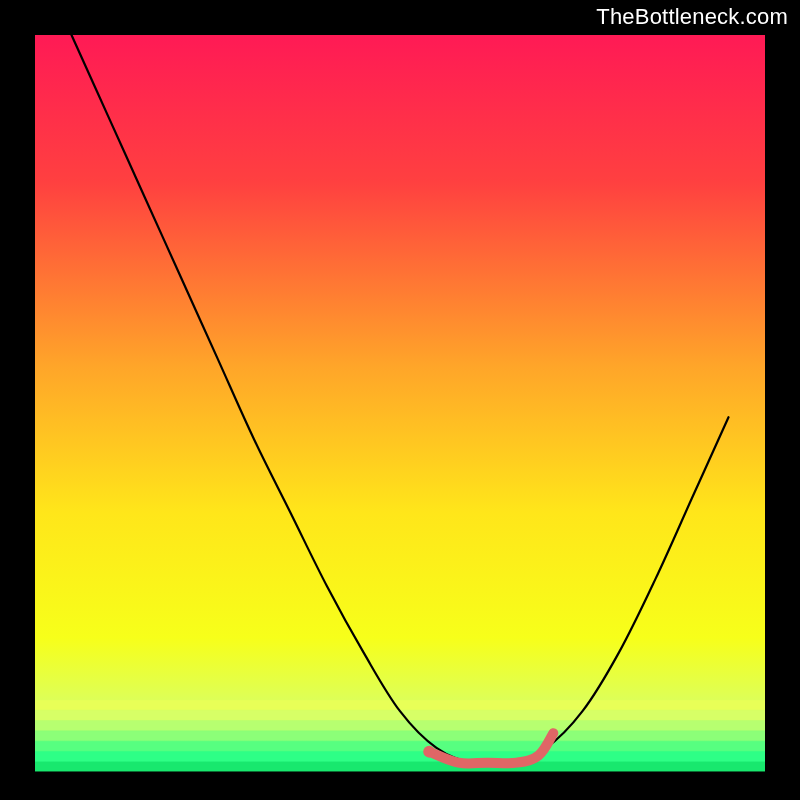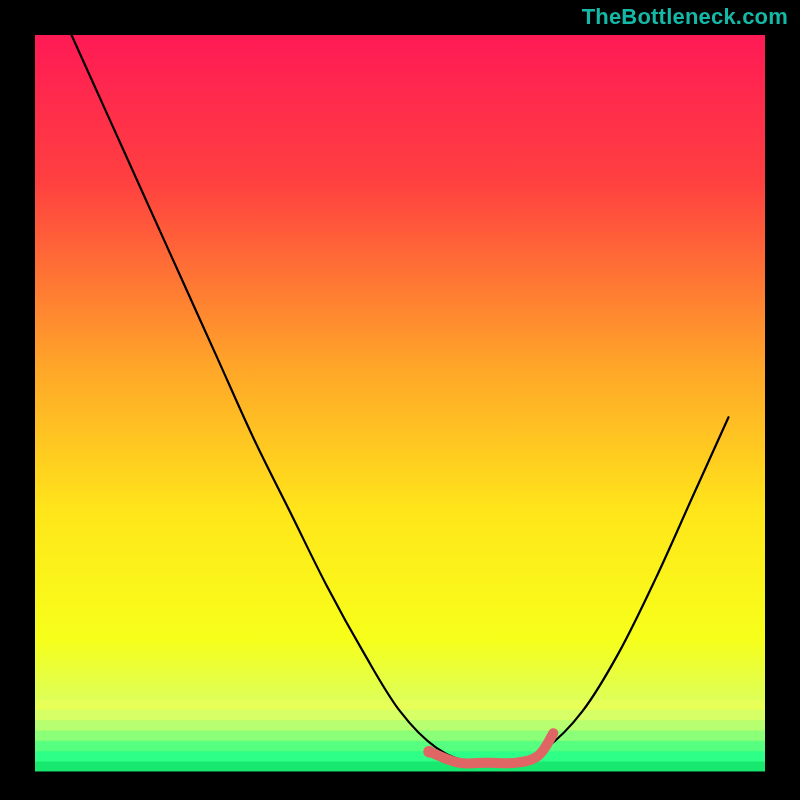--- a/index.html
+++ b/index.html
@@ -14,23 +14,23 @@
   .stage {
     position: relative;
     width: 800px;
     height: 800px;
     background: #000;
   }
   .watermark {
     position: absolute;
     top: 4px;
     right: 12px;
-    color: #14b8a6;
+    color: #ffffff;
     font-size: 22px;
-    font-weight: 700;
+    font-weight: 400;
     letter-spacing: 0.2px;
     user-select: none;
   }
   svg {
     position: absolute;
     left: 0;
     top: 0;
   }
 </style>
 </head>

